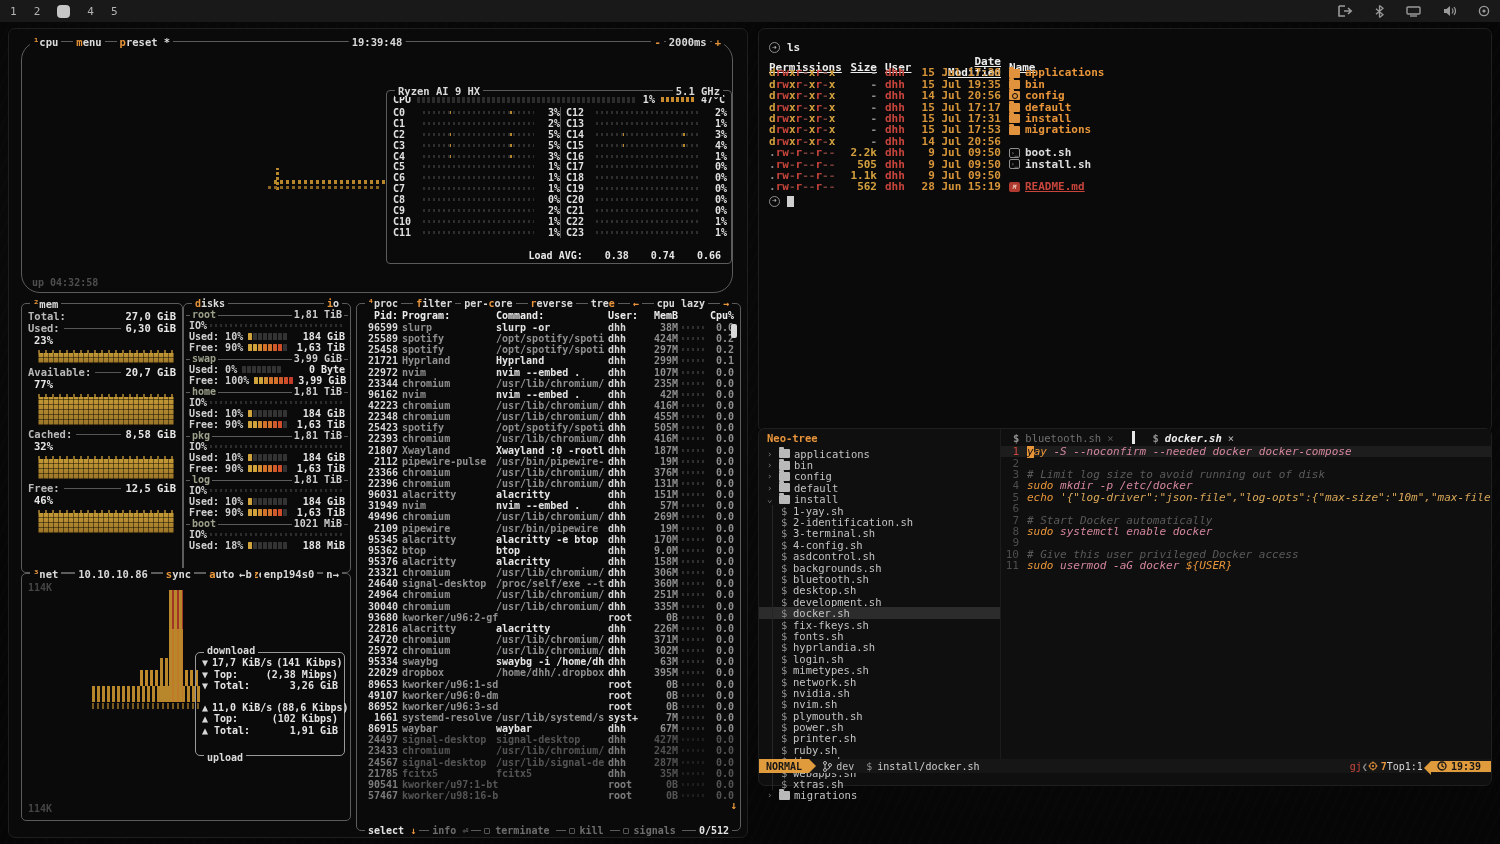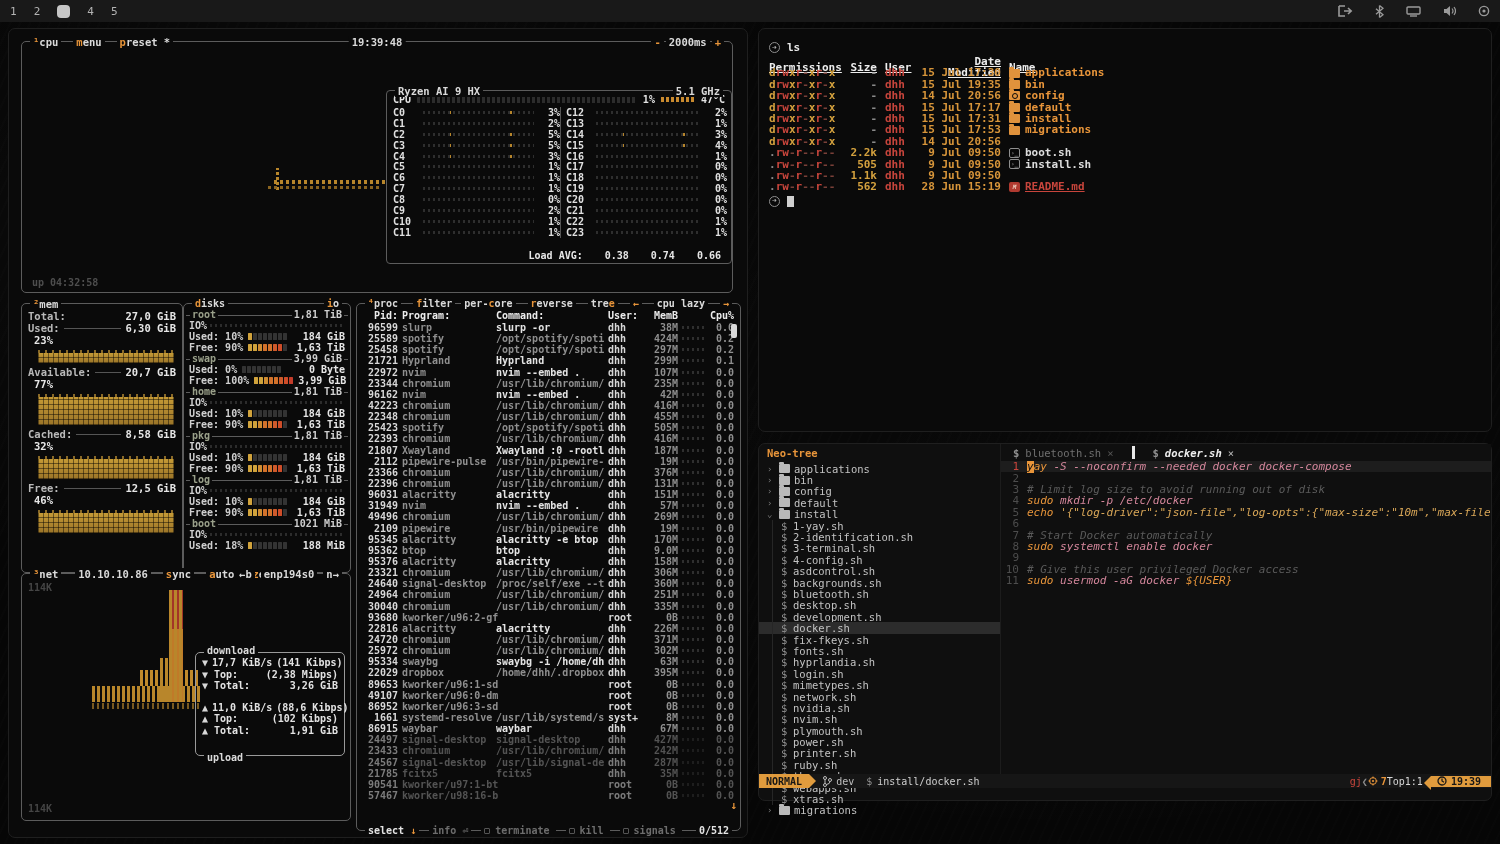--- a/index.html
+++ b/index.html
@@ -21,34 +21,34 @@
   .ws{cursor:default;}
   .ws-active{width:13px;height:13px;border-radius:4px;background:#c6c6c6;}
   #clock{position:absolute;left:0;right:0;text-align:center;color:#bdbdbd;letter-spacing:.5px;}
   #tray{margin-left:auto;display:flex;align-items:center;gap:22px;z-index:2;}
   #tray svg{display:block;}
 
   
   .win{position:absolute;background:#0a0a0a;border:1px solid #1f1f1f;border-radius:7px;}
   #btop-win{left:8px;top:28px;width:740px;height:810px;font-size:10.5px;font-weight:bold;color:#b9b9b9;}
   #term-win{left:758px;top:28px;width:734px;height:404px;}
-  #nvim-win{left:758px;top:443px;width:734px;height:358px;background:#0f0f0f;}
+  #nvim-win{left:758px;top:428px;width:734px;height:358px;background:#0f0f0f;}
 
   
   .bx{position:absolute;border:1px solid #5c5c5c;border-radius:5px;}
   .bt{position:absolute;top:-8px;display:flex;align-items:center;gap:12px;height:15px;z-index:2;}
   .bt-l{left:8px;} .bt-r{right:8px;}
   .bt span.lab{background:#0a0a0a;padding:0 3px;color:#dadada;white-space:nowrap;}
   .hot{color:#e8953a;}
   .dim{color:#6d6d6d;}
   .white{color:#e3e3e3;}
   .bfoot{position:absolute;bottom:-8px;left:8px;right:8px;display:flex;align-items:center;gap:10px;height:15px;}
   .bfoot span{background:#0a0a0a;padding:0 3px;white-space:nowrap;}
 
-  #cpu-box{left:12px;top:12px;width:712px;height:252px;}
+  #cpu-box{left:12px;top:12px;width:712px;height:252px;border-radius:19px;}
   #ryzen-box{left:364px;top:48px;width:346px;height:174px;border-radius:4px;}
   .cpurow{display:flex;align-items:center;gap:6px;padding:3px 6px 0 6px;font-size:10px;}
   .gauge{flex:1;height:6px;background:repeating-linear-gradient(90deg,#2c2c2c 0 3px,transparent 3px 5px);border-radius:1px;}
   .squig{width:34px;height:5px;background:repeating-linear-gradient(90deg,#c98a2e 0 3px,transparent 3px 5px);}
   #cores{display:grid;grid-template-columns:1fr 1fr;padding:2px 4px 0 6px;font-size:10px;}
   .colr{border-left:1px solid #555;padding-left:5px;}
   .corerow{display:flex;align-items:center;height:10.9px;gap:4px;}
   .corerow .nm{width:26px;color:#e0e0e0;}
   .corerow .lead{flex:1;height:3px;background:repeating-linear-gradient(90deg,#2e2e2e 0 2px,transparent 2px 5px);}
   .corerow .lead.spec{background:repeating-linear-gradient(90deg,#2e2e2e 0 2px,transparent 2px 5px),repeating-linear-gradient(90deg,transparent 0 26px,#b8862b 26px 28px,transparent 28px 61px);}
@@ -1006,21 +1006,21 @@
           <span class="usr">root</span>
           <span class="mem">0B</span>
           <span class="pdash"></span>
           <span class="cp">0.0</span>
         </div>
         <div class="prow">
           <span class="pid">1661</span>
           <span>systemd-resolve</span>
           <span>/usr/lib/systemd/s</span>
           <span class="usr">syst+</span>
-          <span class="mem">8M</span>
+          <span class="mem">7M</span>
           <span class="pdash"></span>
           <span class="cp">0.0</span>
         </div>
         <div class="prow">
           <span class="pid">86915</span>
           <span>waybar</span>
           <span class="cmdb">waybar</span>
           <span class="usr">dhh</span>
           <span class="mem">67M</span>
           <span class="pdash"></span>

